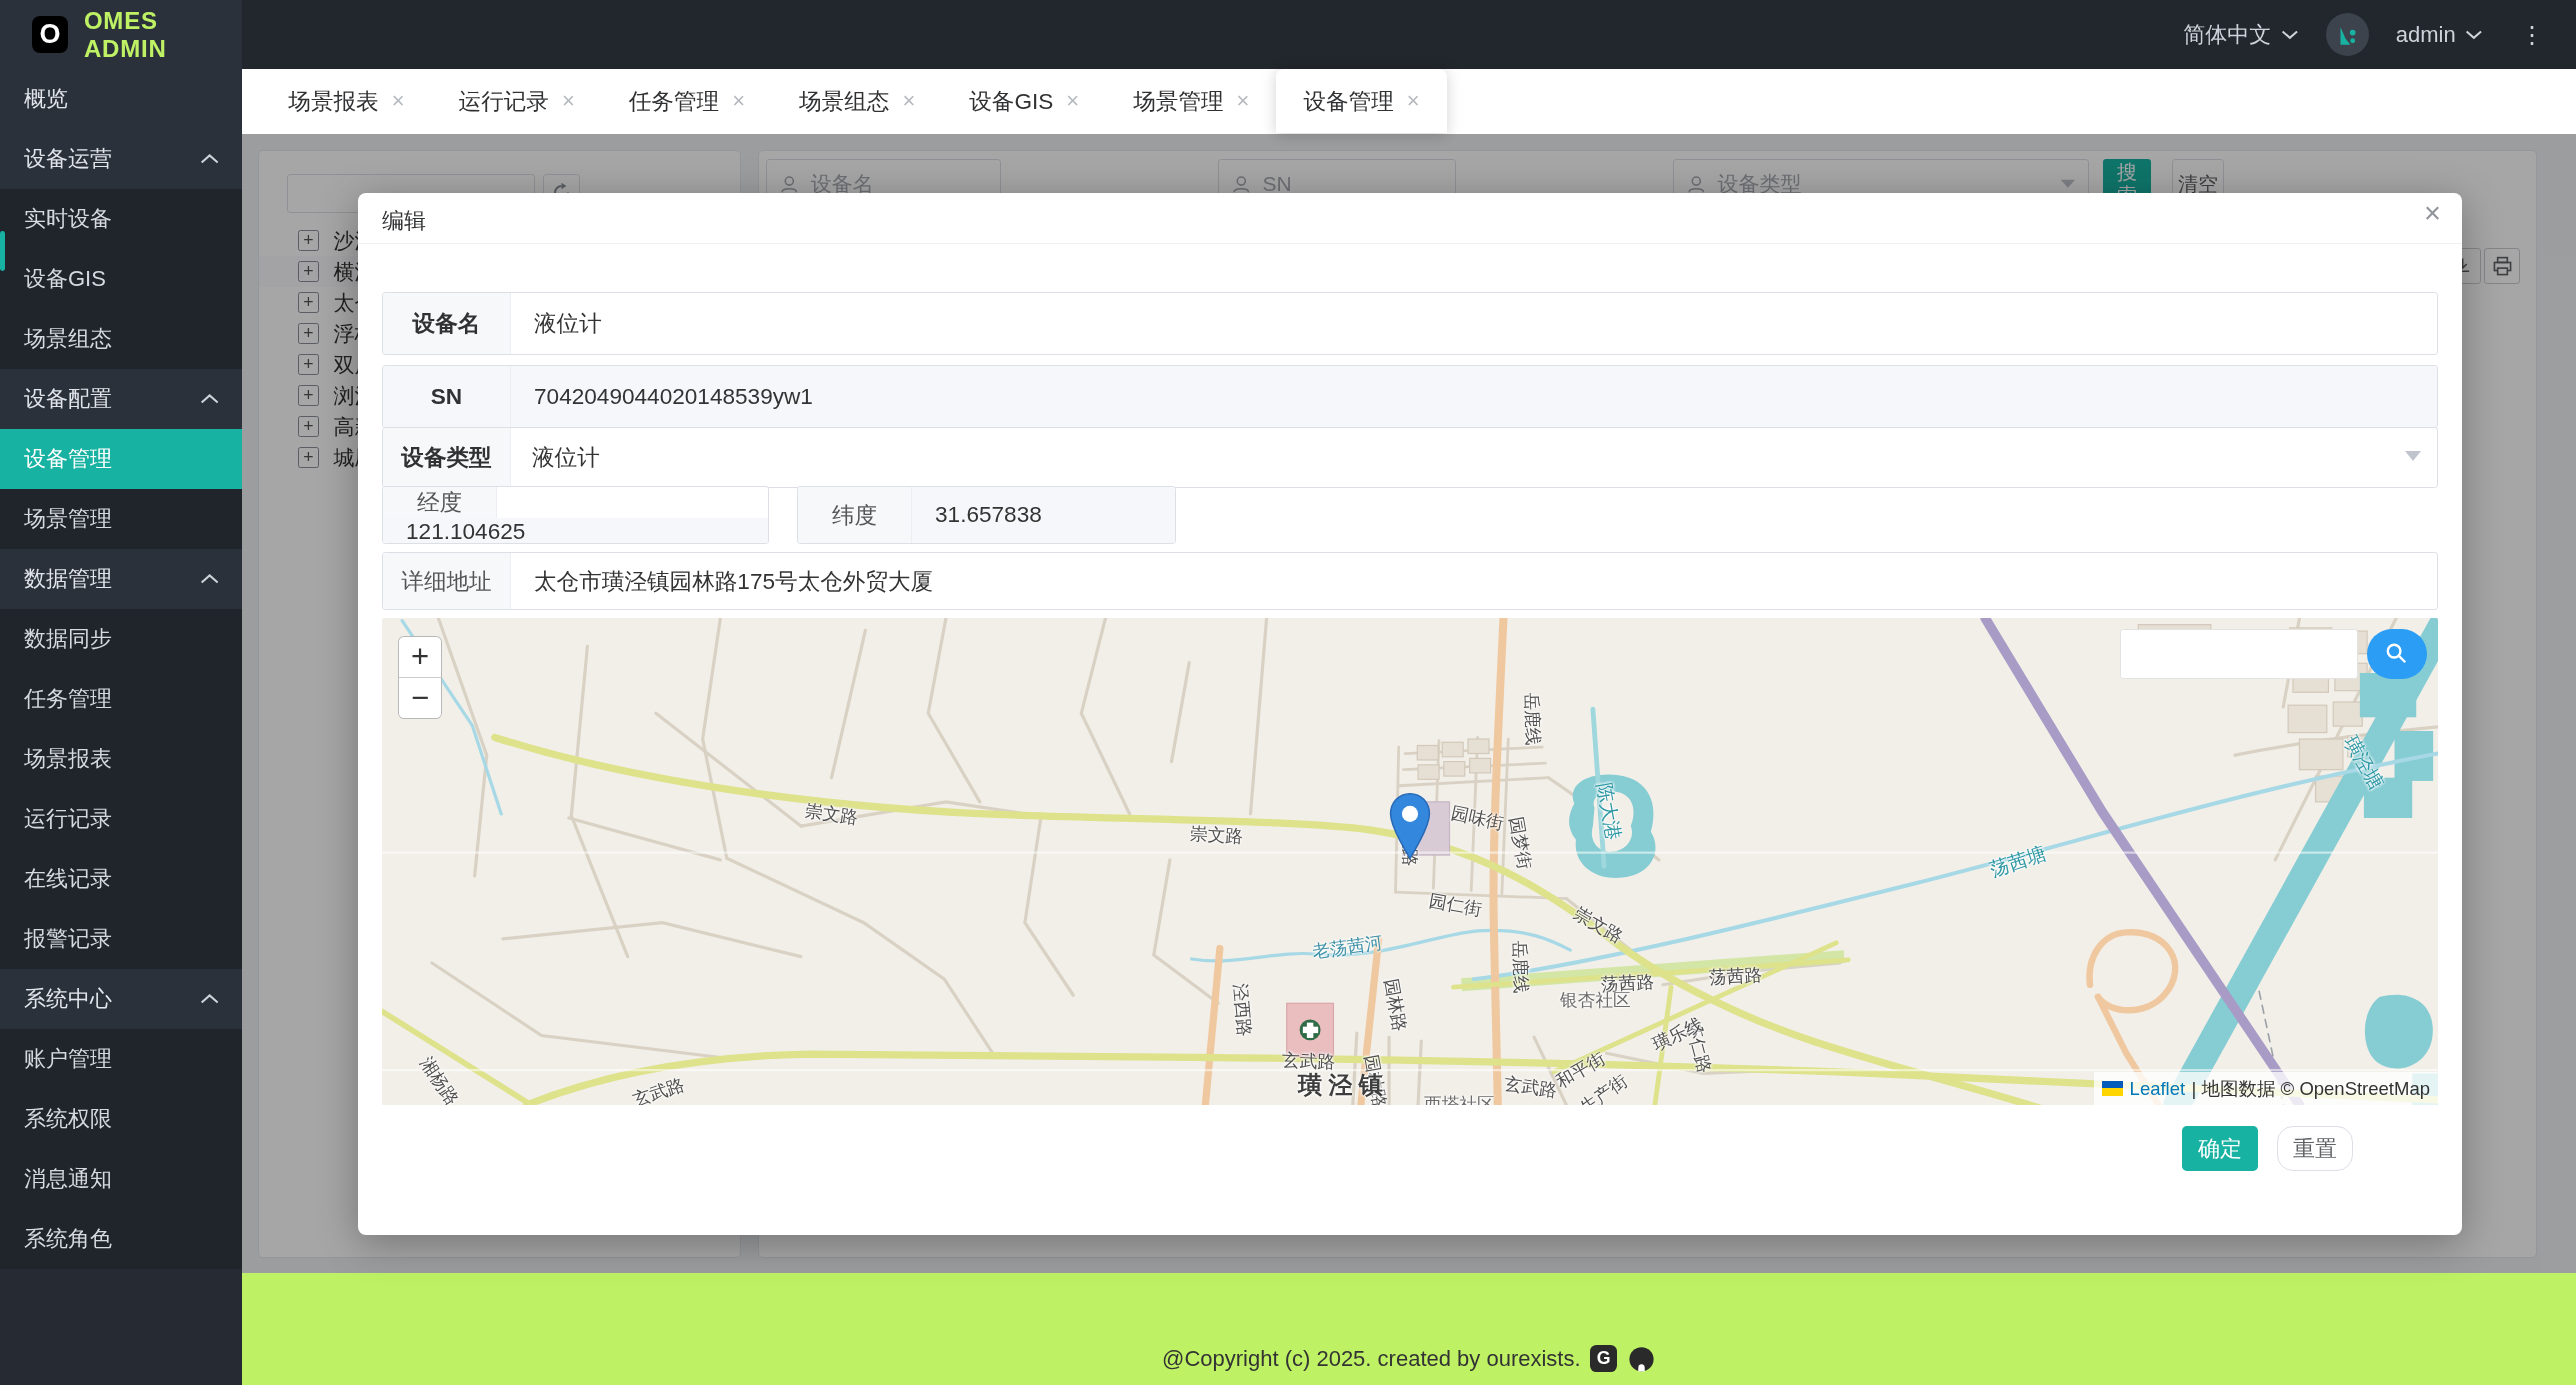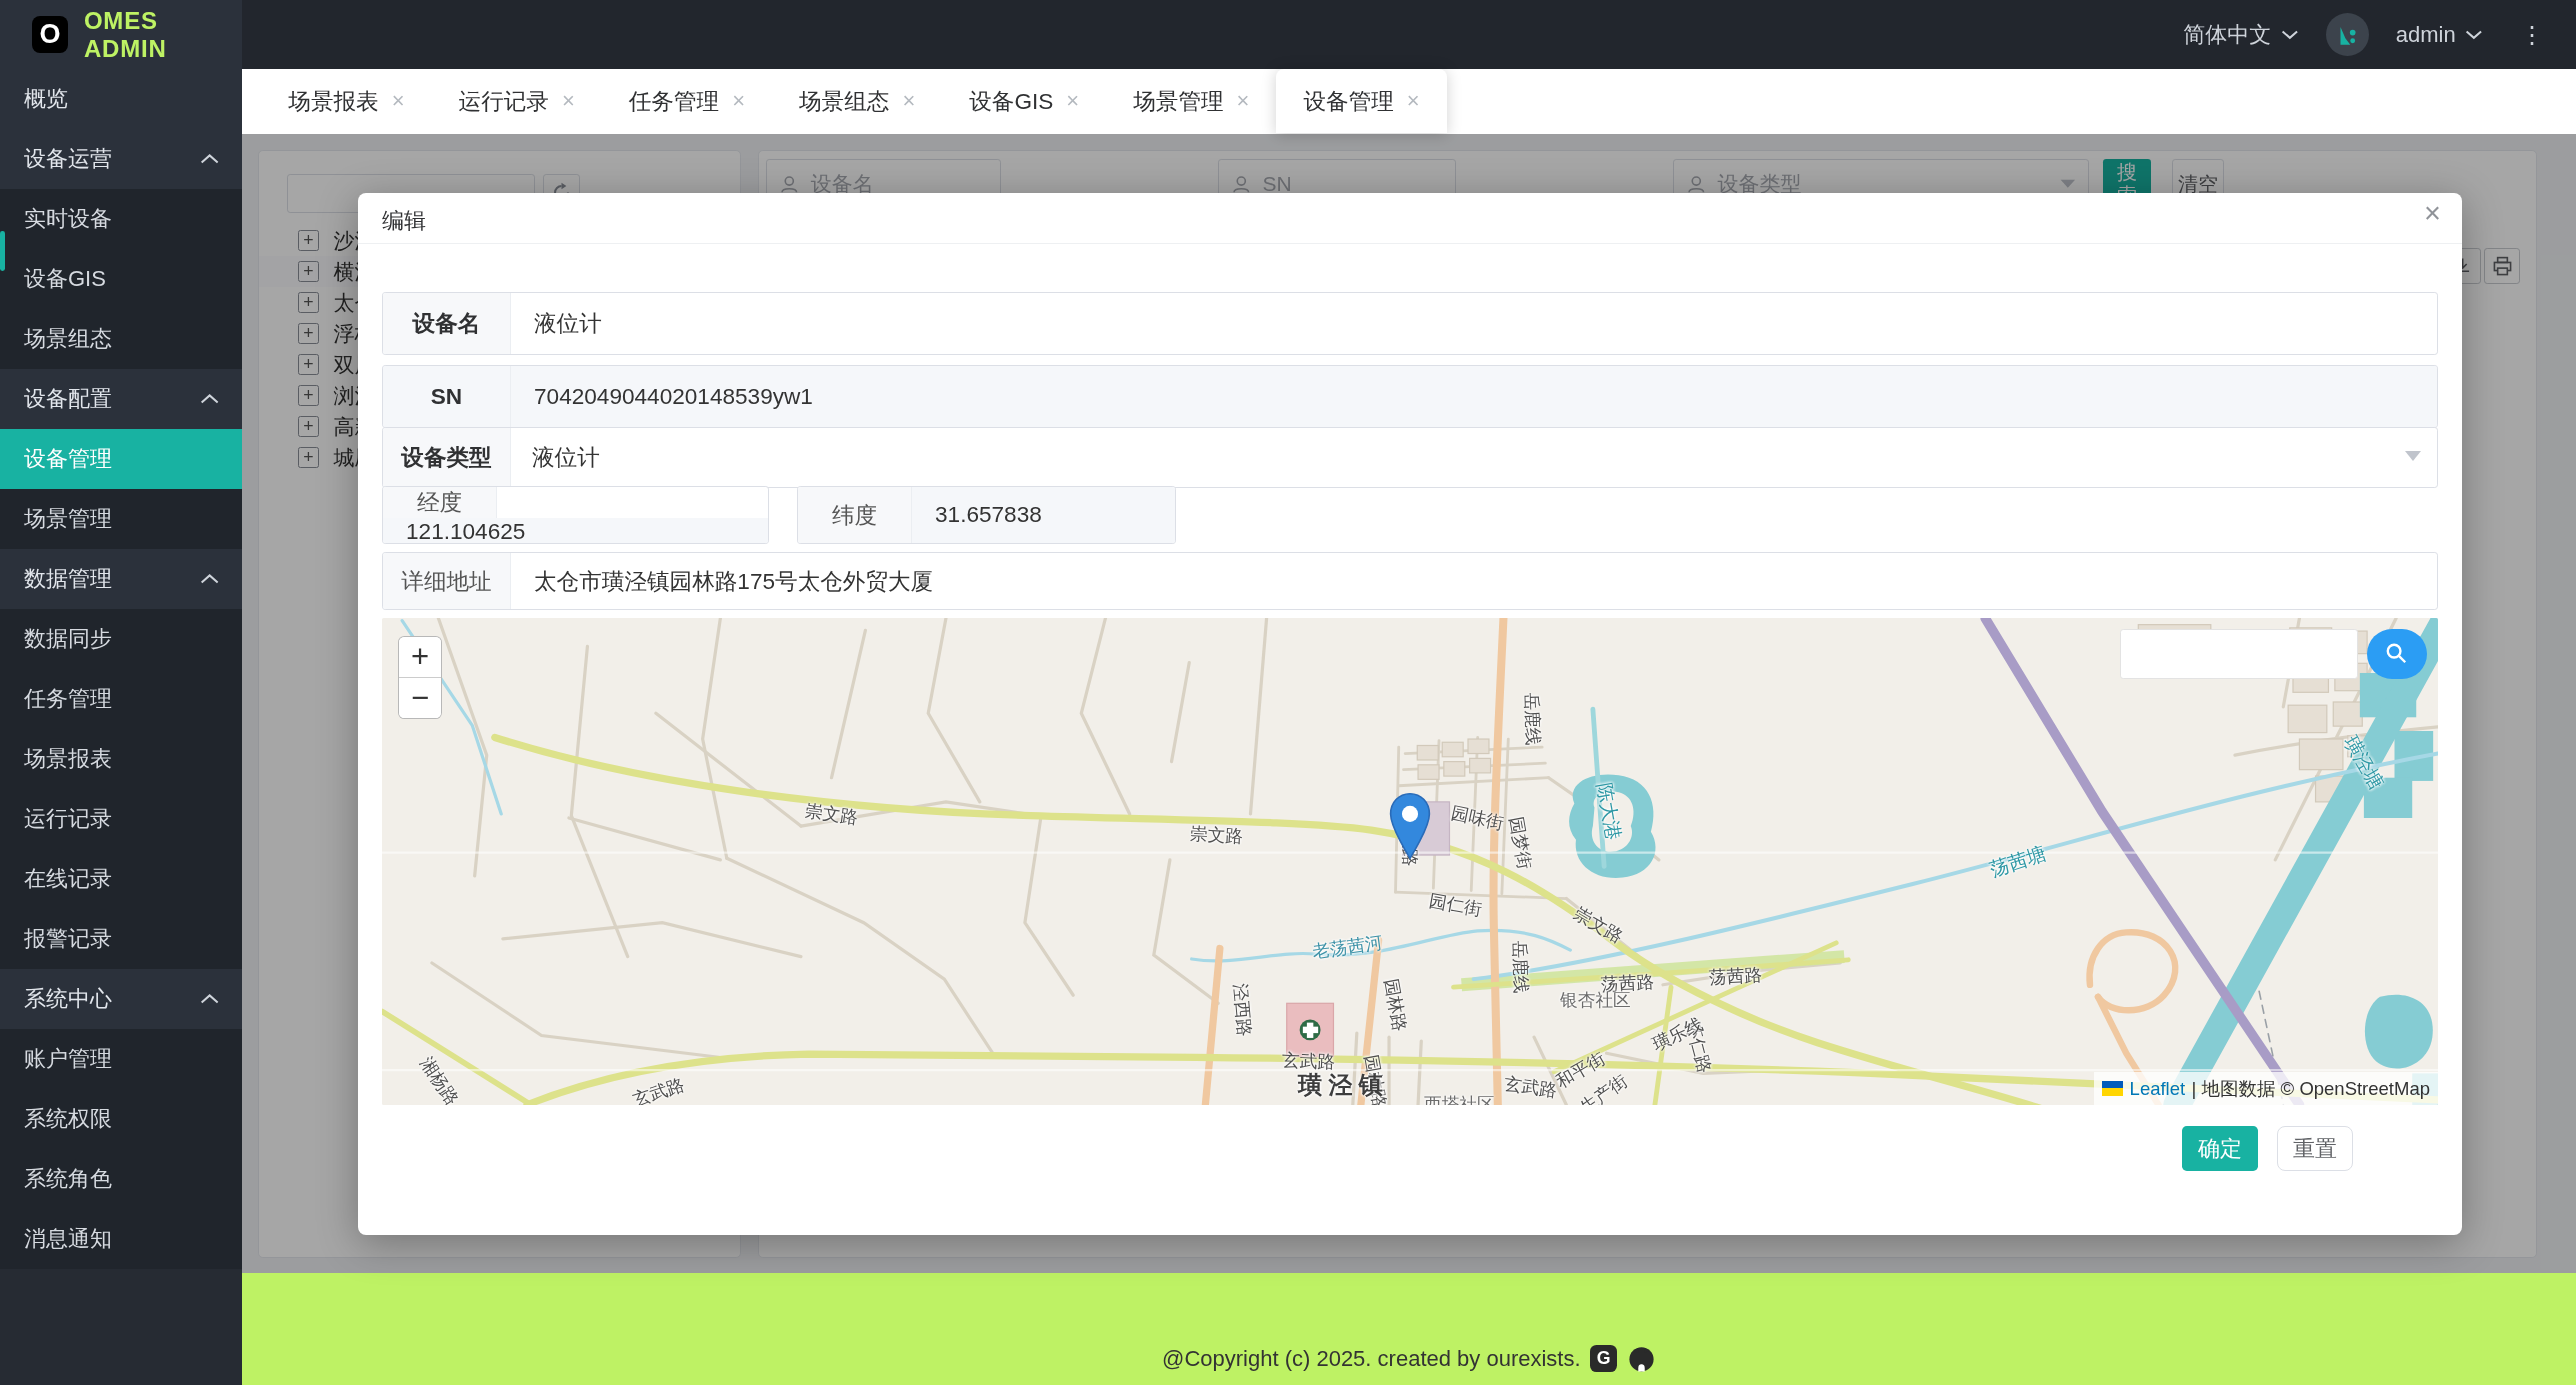--- a/index.html
+++ b/index.html
@@ -107,21 +107,21 @@
            text-shadow:0 0 3.2px #fff,0 0 3.2px #fff,0 0 3.2px #fff;}
   .map-lbl.water{color:#3f93a8;}
   .map-lbl.canal{color:#2e98a5;font-size:19.3px;}
   .map-lbl.place{color:#6b6b6b;}
   .map-lbl.town{font-size:24px;font-weight:bold;color:#3d3d3d;letter-spacing:6.4px;}
   .marker{position:absolute;left:1007px;top:174px;z-index:6;}
 
   .m-confirm{position:absolute;left:1824px;top:933px;width:76px;height:45px;background:var(--accent,#18b2a2);
              color:#fff;border:none;border-radius:4.8px;font-size:22px;}
   .m-reset{position:absolute;left:1919px;top:933px;width:76px;height:45px;background:#fff;color:#606266;
-           border:0.8px solid #dcdfe6;border-radius:8px;font-size:22px;}
+           border:0.8px solid #dcdfe6;border-radius:16px;font-size:22px;}
 
   
   .pagefooter{position:absolute;left:242px;top:1273px;width:2334px;height:113px;background:#bef264;
               display:flex;align-items:flex-end;justify-content:center;padding-bottom:13px;box-sizing:border-box;z-index:20;}
   .foot-inner{display:flex;align-items:center;gap:9.7px;font-size:22px;color:#333;}
   .gitee{width:27px;height:27px;border-radius:6.4px;background:#2a2a2a;color:#fff;display:flex;align-items:center;
          justify-content:center;font-size:17.7px;font-weight:bold;}
 </style>
 </head>
 <body>
@@ -221,24 +221,24 @@
           <polyline points="2,12 12,3 22,12" fill="none" stroke="#cfd4db" stroke-width="2.5"></polyline>
         </svg>
       </div>
       <div class="side-item sub">
         <span>账户管理</span>
       </div>
       <div class="side-item sub">
         <span>系统权限</span>
       </div>
       <div class="side-item sub">
+        <span>消息通知</span>
+      </div>
+      <div class="side-item sub">
         <span>系统角色</span>
-      </div>
-      <div class="side-item sub">
-        <span>消息通知</span>
       </div>
     </nav>
 
   <div class="tabbar" id="tabbar">
       <div class="tab">
         <span>场景报表</span>
         <span class="close">×</span>
       </div>
       <div class="tab">
         <span>运行记录</span>

